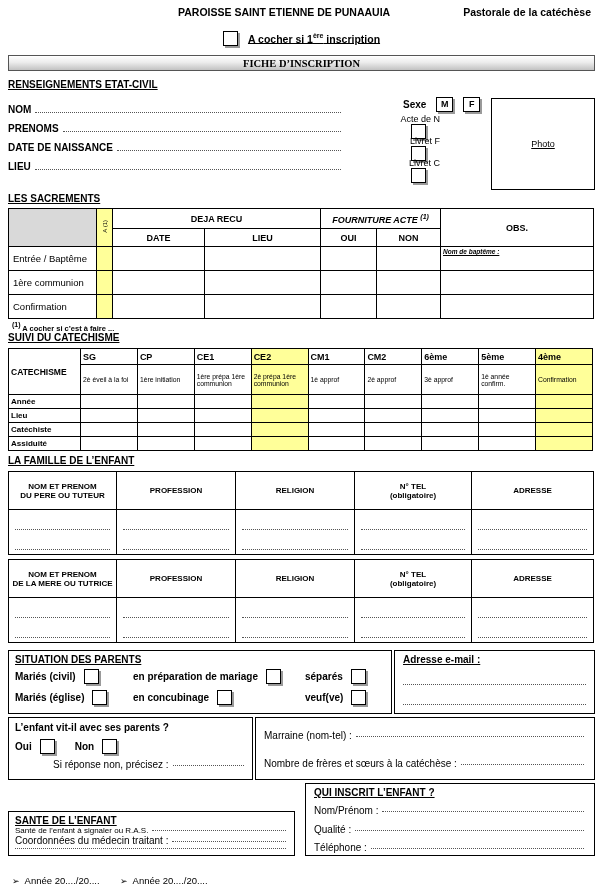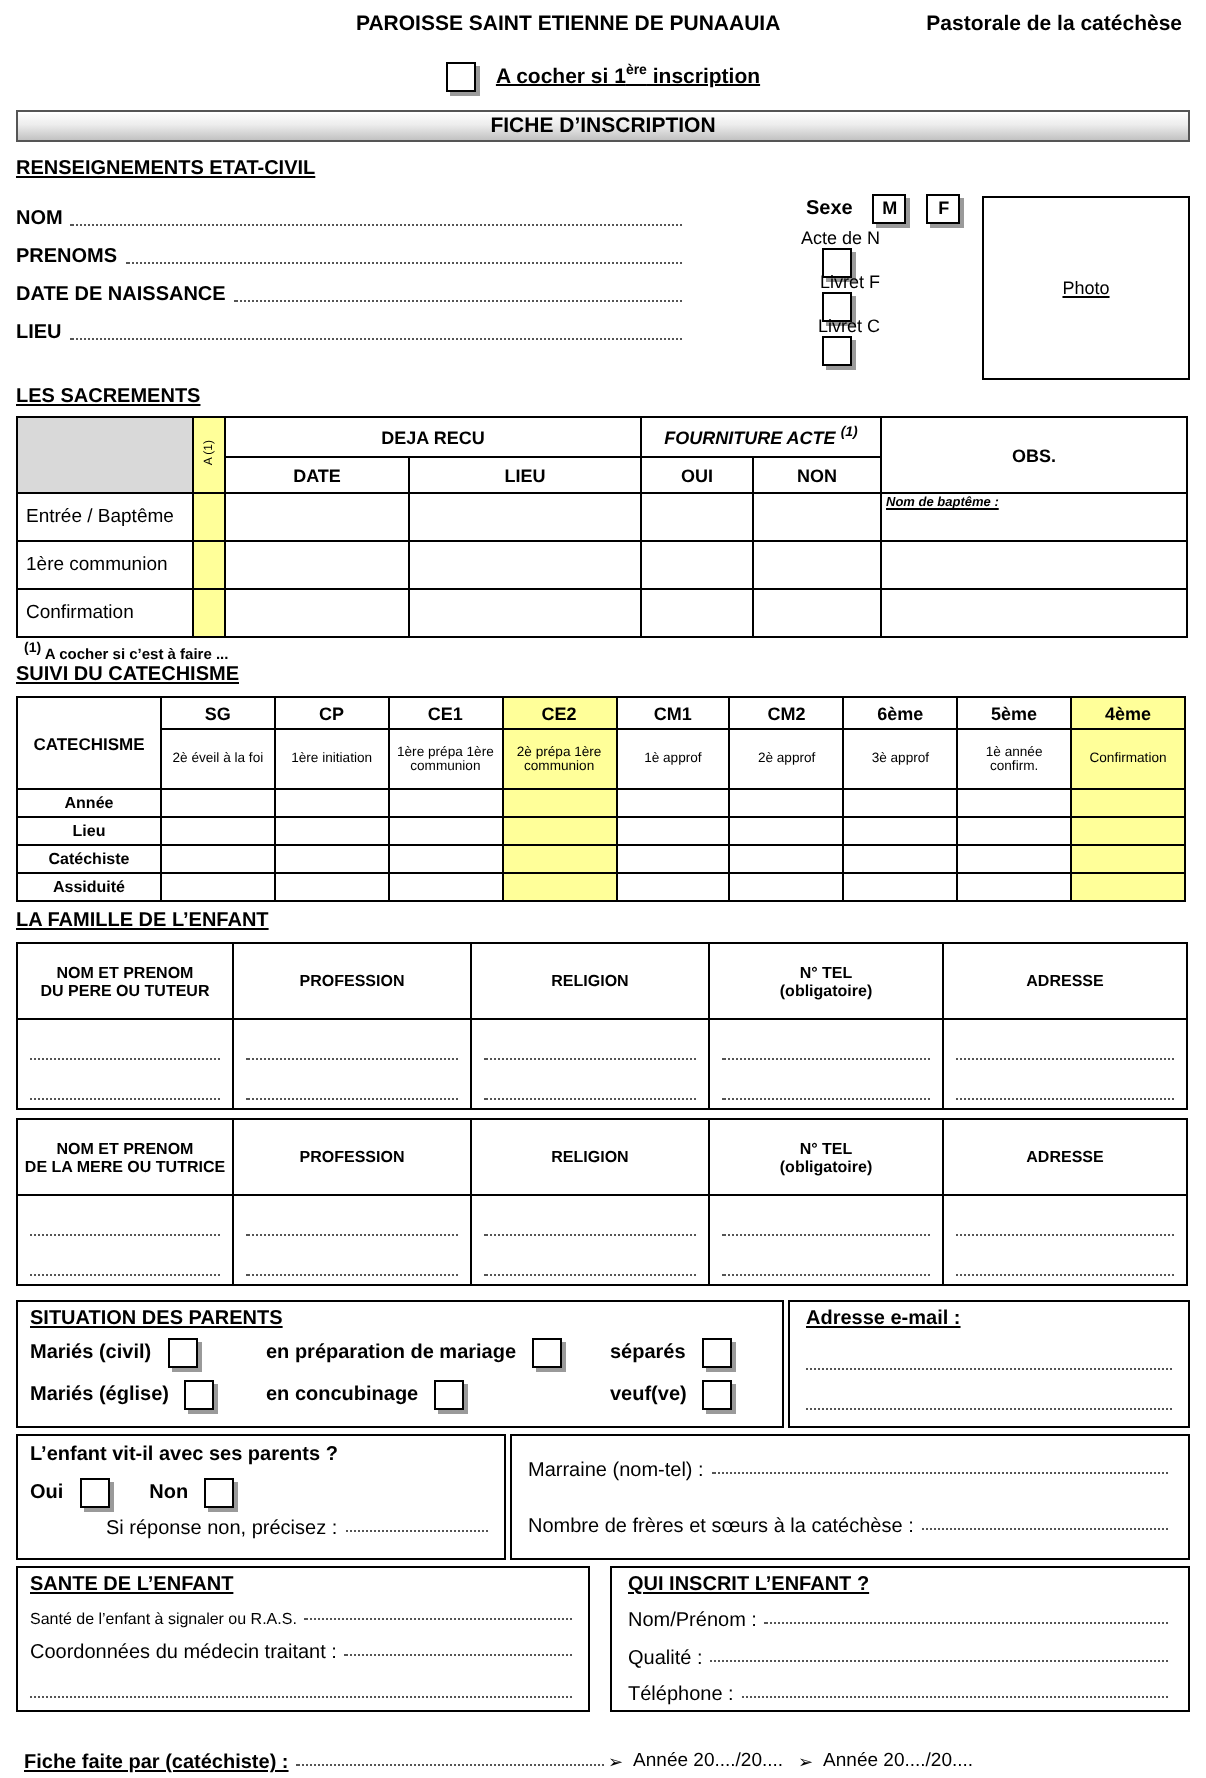--- a/index.html
+++ b/index.html
@@ -13,21 +13,21 @@
   .hdr1 b { font-size:10.5px; }
   .hdr-check { display:flex; align-items:center; justify-content:center; gap:10px; height:20px; margin-top:6px; }
   .hdr-check .lbl { font-weight:bold; text-decoration:underline; font-size:10.5px; }
   sup { font-size:7px; }
   .cb { width:15px; height:15px; border:1.6px solid #000; background:#fff; box-shadow:2px 2px 0 #9a9a9a; display:inline-block; flex:0 0 auto; }
   .mf { width:17px; height:15px; border:1.4px solid #000; box-shadow:2px 2px 0 #9a9a9a; display:inline-flex; align-items:center; justify-content:center; font-weight:bold; font-size:9px; }
   .bar {
     margin-top:7px; height:16px; border:1px solid #555;
     background:linear-gradient(#fefefe,#ededed 45%,#c2c2c2);
     box-shadow:inset 0 1px 0 #fff; display:flex; align-items:center; justify-content:center;
-    font-weight:bold; font-size:10.5px;
+    font-weight:bold; font-size:10.5px;font-family:Liberation Serif, serif;
   }
   .shead { font-weight:bold; text-decoration:underline; font-size:10px; margin-top:8px; height:13px; }
   
   .ec { position:relative; height:97px; margin-top:2px; }
   .ec-fields { position:absolute; left:0; top:4px; width:335px; }
   .ec-row { display:flex; height:19px; align-items:flex-end; }
   .ec-row .flbl { font-weight:bold; padding-bottom:2px; }
   .dots { flex:1; border-bottom:1px dotted #555; margin:0 2px 4px 4px; min-width:20px; }
   .ec-mid { position:absolute; left:340px; top:0; width:140px; }
   .sexe-row { display:flex; align-items:center; gap:10px; height:20px; padding-left:55px; }
@@ -41,21 +41,21 @@
   .sac td, .sac th { border-width:1.2px; }
   .sac .corner { background:var(--gray); border-width:1.5px; }
   .sac .ycol { background:var(--hl); padding:0; text-align:center; }
   .rot { writing-mode:vertical-rl; transform:rotate(180deg); font-size:6px; line-height:1; display:inline-block; }
   .sac .ghead { font-weight:bold; text-align:center; height:20px; }
   .sac .ital { font-style:italic; }
   .sac .sub { font-weight:bold; text-align:center; height:18px; }
   .sac .rowlbl { font-size:9.5px; padding-left:4px; height:24px; }
   .note { font-size:6.5px; font-weight:bold; font-style:italic; text-decoration:underline; vertical-align:top; }
   .footnote { font-size:7.5px; font-weight:bold; height:12px; padding:2px 0 0 4px; }
-  .cat th, .cat td { border-width:1.2px; text-align:center;margin-left:24px; }
+  .cat th, .cat td { border-width:1.2px; text-align:left;margin-left:24px; }
   .cat .corner { font-weight:bold; font-size:8.5px; }
   .cat .lev { font-weight:bold; font-size:9px; height:16px; }
   .cat .desc { font-size:6.8px; height:30px; font-weight:normal; }
   .cat .rl { font-weight:bold; font-size:8px; }
   .cat tr.body td { height:14px; }
   .cat .hl { background:var(--hl); }
   .fam th { font-weight:bold; font-size:8px; text-align:center; height:38px; border-width:1.2px; }
   .fam td { height:42px; border-width:1.2px; vertical-align:bottom; padding:0 6px 4px 6px; }
   .cell-dots { border-bottom:1px dotted #555; height:20px; }
   
@@ -71,21 +71,21 @@
   .mail-line { border-bottom:1px dotted #555; height:20px; }
   .vit { height:63px; }
   .vit-left { width:245px; padding:4px 6px 0 6px; }
   .vit-left .q { font-weight:bold; }
   .ouinon { display:flex; align-items:center; gap:8px; margin-top:6px; }
   .ouinon b { font-weight:bold; }
   .precisez { display:flex; margin-top:5px; padding-left:38px; align-items:flex-end; }
   .vit-right { flex:1; margin-left:2px; padding:4px 8px 2px 8px; display:flex; flex-direction:column; justify-content:space-around; }
   .line { display:flex; align-items:flex-end; }
   .sante { height:73px; }
-  .sante-left { width:287px; padding:3px 6px 2px 6px; display:flex; flex-direction:column; justify-content:space-between; }
+  .sante-left { width:287px; padding:3px 6px 2px 6px; display:flex; flex-direction:column; justify-content:flex-start;margin-top:28px; }
   .sante-left .h, .insc .h { font-weight:bold; text-decoration:underline; }
   .small { font-size:8px; }
   .insc { flex:1; margin-left:10px; padding:3px 8px 2px 8px; display:flex; flex-direction:column; justify-content:space-between; }
   
   .footer { margin-top:11px; padding-left:4px; }
   .frow { display:grid; grid-template-columns:108px 92px 92px 95px 95px; height:20px; align-items:flex-end; }
   .frow .lead { grid-column:1 / span 3; display:flex; align-items:flex-end; }
   .blbl { font-weight:bold; text-decoration:underline; white-space:nowrap; }
   .annee { display:flex; gap:5px; align-items:flex-end; white-space:nowrap; font-size:9.5px; padding-bottom:1px; }
   .arrow { font-size:9px; }
@@ -478,24 +478,20 @@
       </div>
     <div class="line">
         <span>Téléphone :</span>
         <span class="dots"></span>
       </div>
   </div>
 </div>
 
 <div class="footer">
   <div class="frow">
-    <div class="lead">
-        <span class="blbl">Fiche faite par (catéchiste) :</span>
-        <span class="dots"></span>
-      </div>
     <div class="annee">
         <span class="arrow">➢</span>
         <span>Année 20..../20....</span>
       </div>
     <div class="annee">
         <span class="arrow">➢</span>
         <span>Année 20..../20....</span>
       </div>
   </div>
   <div class="frow">

